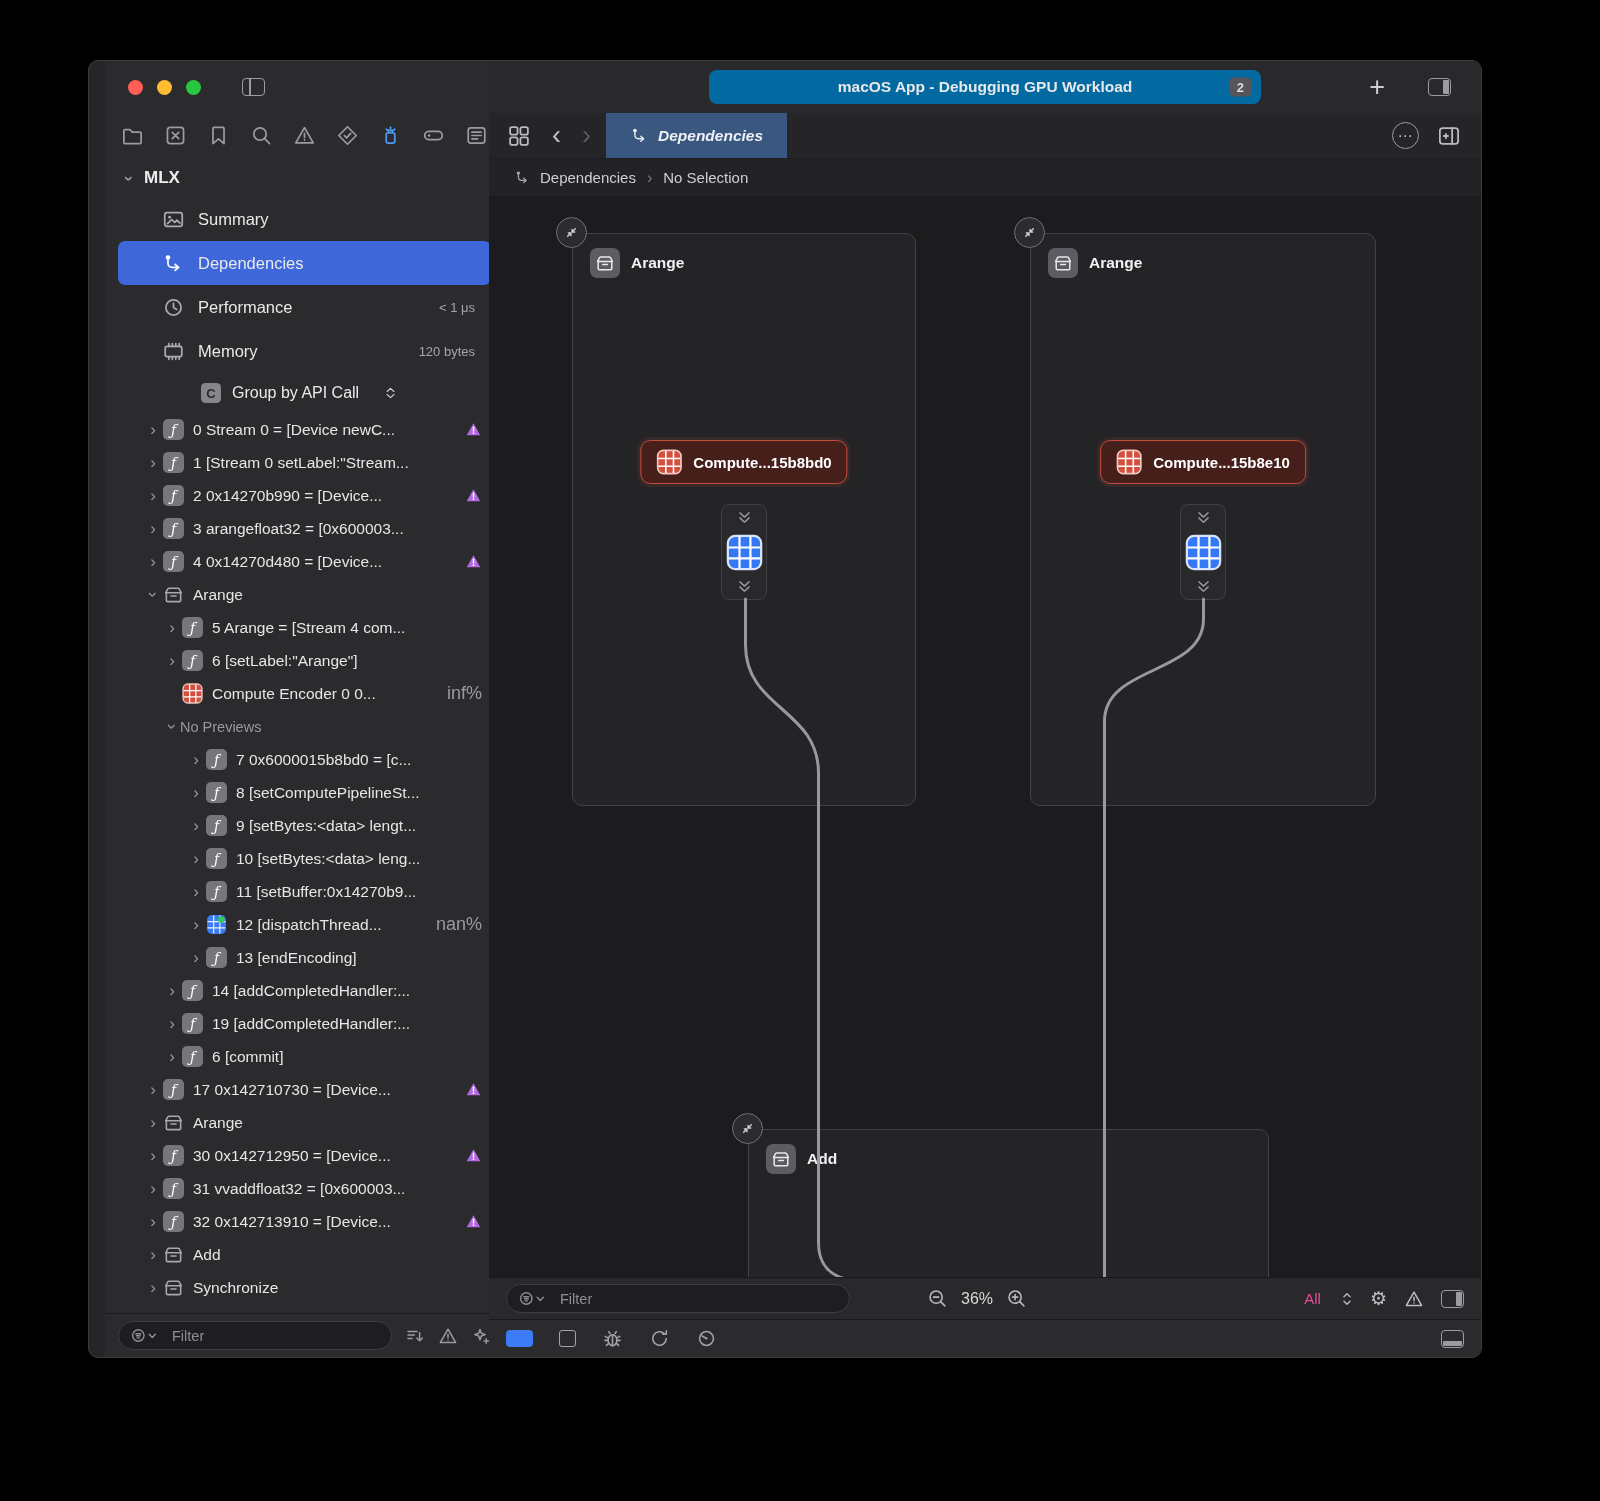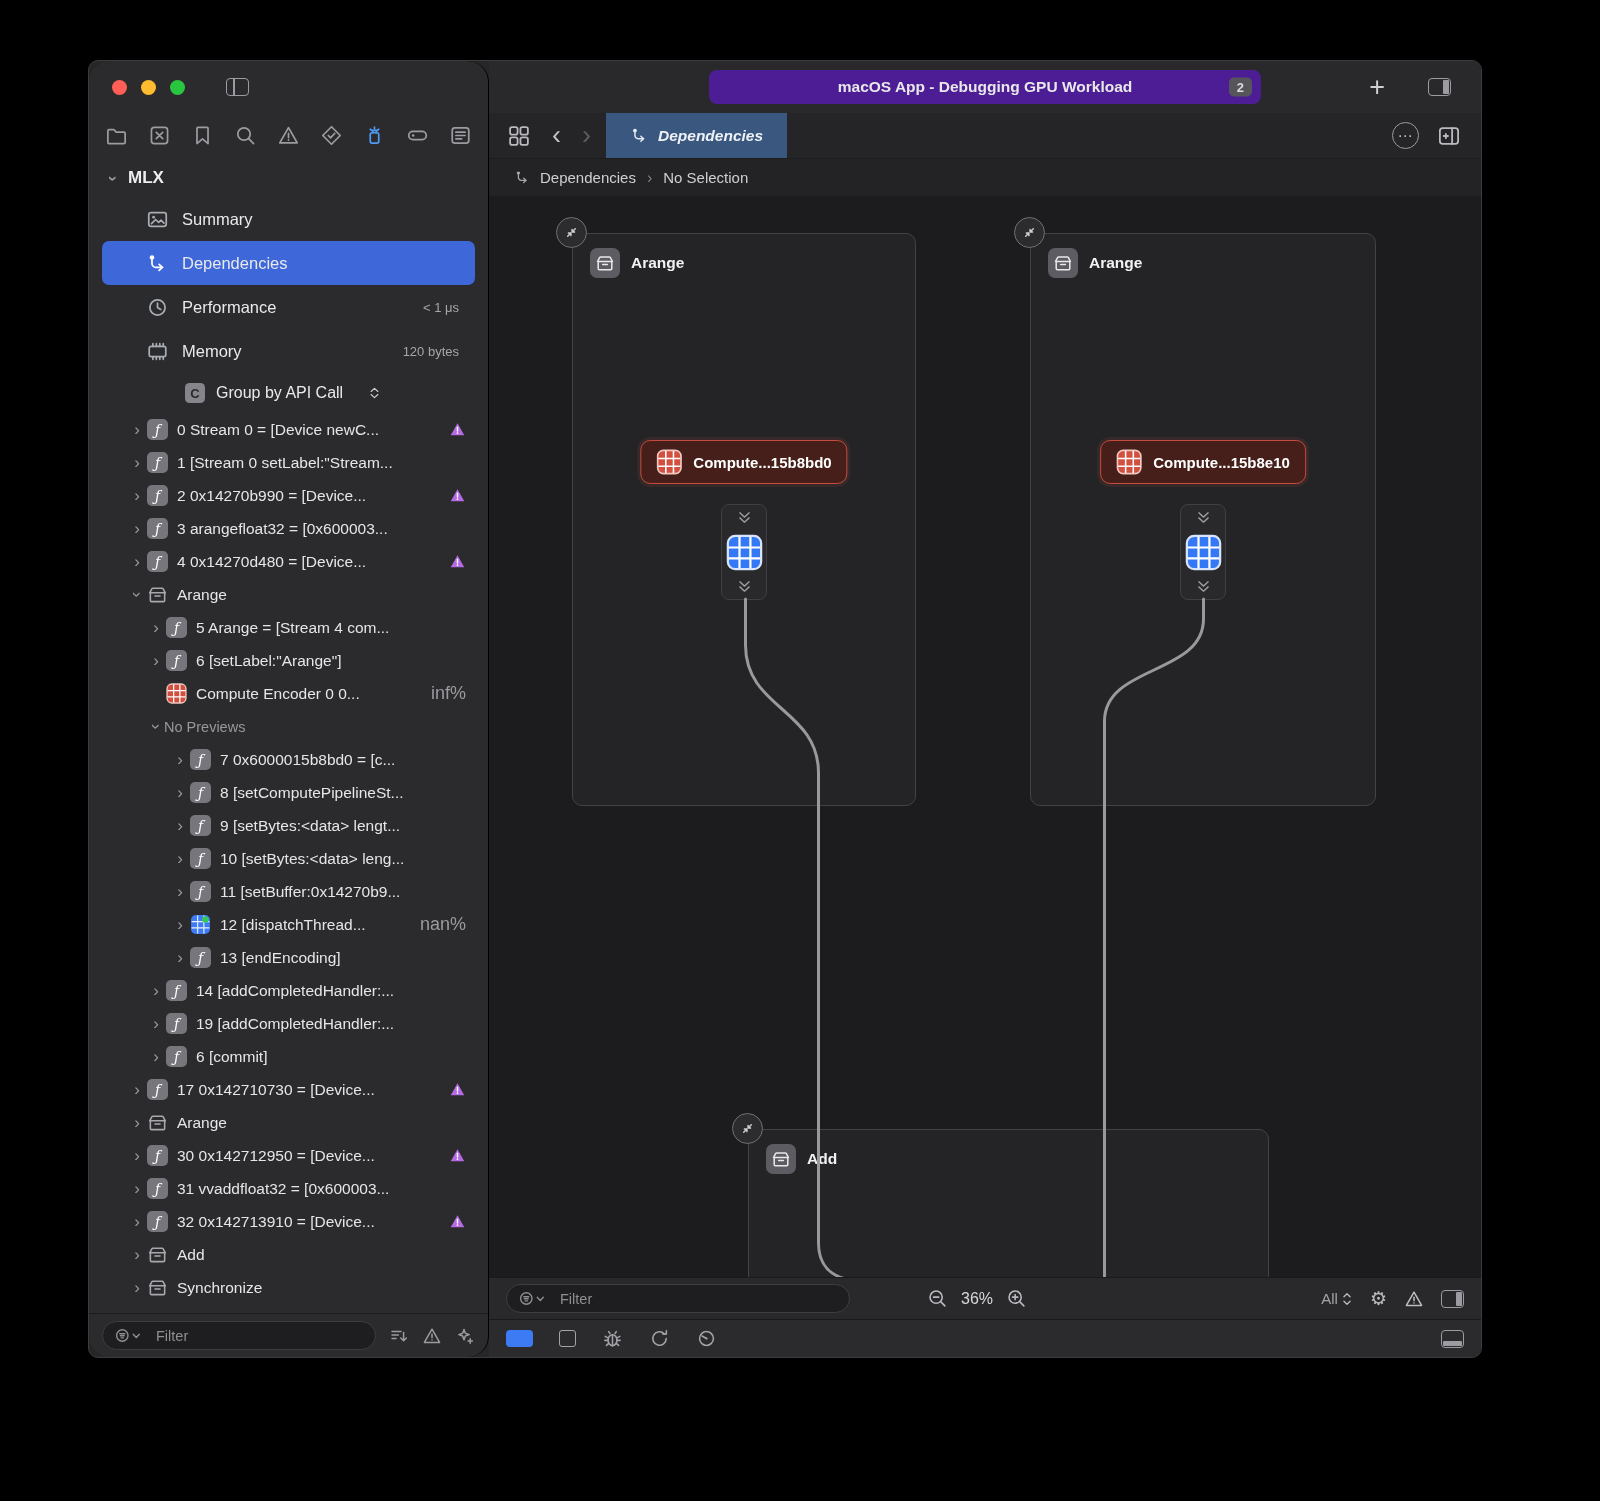--- a/index.html
+++ b/index.html
@@ -1,19 +1,19 @@
 <!DOCTYPE html>
 <html><head>
 <meta charset="utf-8">
 <style>
 *{margin:0;padding:0;box-sizing:border-box;}
 html,body{width:1600px;height:1501px;background:#000;font-family:"Liberation Sans","DejaVu Sans",sans-serif;-webkit-font-smoothing:antialiased;}
 .window{position:absolute;left:88px;top:60px;width:1394px;height:1298px;background:#262628;border-radius:10px;overflow:hidden;border:1px solid #3c3c3e;}
 
-.sidebar{position:absolute;left:0;top:0;width:400px;height:100%;background:#2b2b2d;display:flex;flex-direction:column;border-right:1px solid #000;border-radius:21px;}
+.sidebar{position:absolute;left:16px;top:0;width:400px;height:100%;background:#2b2b2d;display:flex;flex-direction:column;border-right:1px solid #000;}
 .sb-titlebar{height:52px;flex:none;display:flex;align-items:center;padding:0 23px;}
 .tl{width:15px;height:15px;border-radius:50%;margin-right:14px;flex:none;}
 .tl.red{background:#ff5f57}.tl.yellow{background:#febc2e}.tl.green{background:#29c73f}
 .pnl{display:inline-block;width:23px;height:18px;border:1.8px solid #9b9ba1;border-radius:4px;position:relative;flex:none;}
 .pnl-left::before{content:"";position:absolute;left:6px;top:0;bottom:0;width:1.8px;background:#9b9ba1;}
 .pnl-right::after{content:"";position:absolute;right:1px;top:1px;bottom:1px;width:6px;background:#9b9ba1;border-radius:1px;}
 .pnl-bottom::after{content:"";position:absolute;left:1px;right:1px;bottom:1px;height:5px;background:#9b9ba1;border-radius:1px;}
 .sidebar-toggle{margin-left:27px;}
 .nav-icons{height:44px;flex:none;display:flex;align-items:center;justify-content:space-between;padding:0 16px;}
 .nav-icn{width:23px;height:23px;color:#9b9ba1;}
@@ -43,21 +43,21 @@
 .t-detail{margin-left:auto;font-size:18px;color:#9a9a9f;}
 .warnbadge{margin-left:auto;width:17px;height:17px;flex:none;}
 .sb-filterbar{flex:none;height:44px;border-top:1px solid #1c1c1e;display:flex;align-items:center;padding:0 13px;gap:13px;}
 .filter-pill{flex:1;height:29px;border-radius:15px;background:#1e1e20;border:1px solid #3e3e42;display:flex;align-items:center;padding:0 9px;gap:12px;color:#8e8e93;}
 .filter-icn{width:32px;height:19px;color:#8e8e93;flex:none;}
 .filter-ph{font-size:14.5px;}
 .fb-icn{width:20px;height:20px;color:#9b9ba1;flex:none;}
 
 .main{position:absolute;left:400px;top:0;right:0;height:100%;display:flex;flex-direction:column;background:#262628;}
 .m-titlebar{height:52px;flex:none;display:flex;align-items:center;justify-content:center;position:relative;background:#29292b;}
-.title-pill{width:552px;height:34px;background:#4c1d95;border-radius:8px;display:flex;align-items:center;justify-content:center;position:relative;font-size:15.5px;font-weight:600;color:#e8e8ea;}
+.title-pill{width:552px;height:34px;background:#0369a1;border-radius:8px;display:flex;align-items:center;justify-content:center;position:relative;font-size:15.5px;font-weight:600;color:#e8e8ea;}
 .badge{position:absolute;right:9px;top:50%;transform:translateY(-50%);background:#56565a;border-radius:5px;padding:2px 8px;font-size:13px;font-weight:600;color:#dcdcde;}
 .tb-plus{position:absolute;right:96px;font-size:27px;font-weight:300;color:#cfcfd3;line-height:1;}
 .tb-panel{position:absolute;right:30px;}
 .m-tabbar{height:46px;flex:none;background:#252527;display:flex;align-items:center;border-bottom:1px solid #1d1d1f;}
 .tb-icn{width:24px;height:24px;color:#b9b9bf;flex:none;}
 .ovw{margin-left:18px;}
 .navchev{font-size:27px;color:#c3c3c9;margin-left:21px;line-height:0.9;}
 .navchev.disabled{color:#5d5d61;}
 .tab{height:100%;display:flex;align-items:center;gap:9px;padding:0 24px;margin-left:15px;background:#3a587f;}
 .tab-deps-icn{width:19px;height:19px;color:#e8edf5;flex:none;}
@@ -85,21 +85,21 @@
 .widget{position:absolute;left:50%;top:270px;transform:translateX(-50%);width:46px;height:96px;background:#29292c;border:1px solid #404044;border-radius:8px;display:flex;flex-direction:column;align-items:center;justify-content:space-between;padding:6px 0;z-index:2;}
 .dchev{width:17px;height:13px;color:#9b9ba1;}
 .bluegrid{width:37px;height:37px;}
 
 .m-statusbar{height:42px;flex:none;background:#29292b;border-top:1px solid #19191b;display:flex;align-items:center;padding:0 17px;position:relative;}
 .m-statusbar .filter-pill{flex:none;width:344px;}
 .zoom-group{position:absolute;left:438px;display:flex;align-items:center;gap:13px;}
 .zoom-icn{width:21px;height:21px;color:#b9b9bf;}
 .zoom-label{font-size:16px;color:#d8d8da;}
 .scope-group{margin-left:auto;display:flex;align-items:center;gap:17px;}
-.scope-label{font-size:15px;color:#a3a3a3;display:inline-flex;align-items:center;gap:3px;}
+.scope-label{font-size:15px;color:#ec4899;display:inline-flex;align-items:center;gap:20px;}
 .updown{width:12px;height:18px;color:#b9b9bf;}
 .glyph-icn{font-size:19px;color:#bcbcc2;line-height:1;}
 .bs-warn{width:20px;height:20px;color:#bcbcc2;}
 .m-bottomstrip{height:38px;flex:none;background:#2b2b2d;border-top:1px solid #19191b;display:flex;align-items:center;padding:0 17px;gap:26px;}
 .bluepill{width:27px;height:17px;background:#3d7bf5;border-radius:4px;flex:none;}
 .sq-icn{width:17px;height:17px;border:1.6px solid #a2a2a8;border-radius:3px;flex:none;}
 .bs-icn{width:21px;height:21px;color:#a2a2a8;flex:none;}
 .bs-right{margin-left:auto;}
 </style>
 </head>

